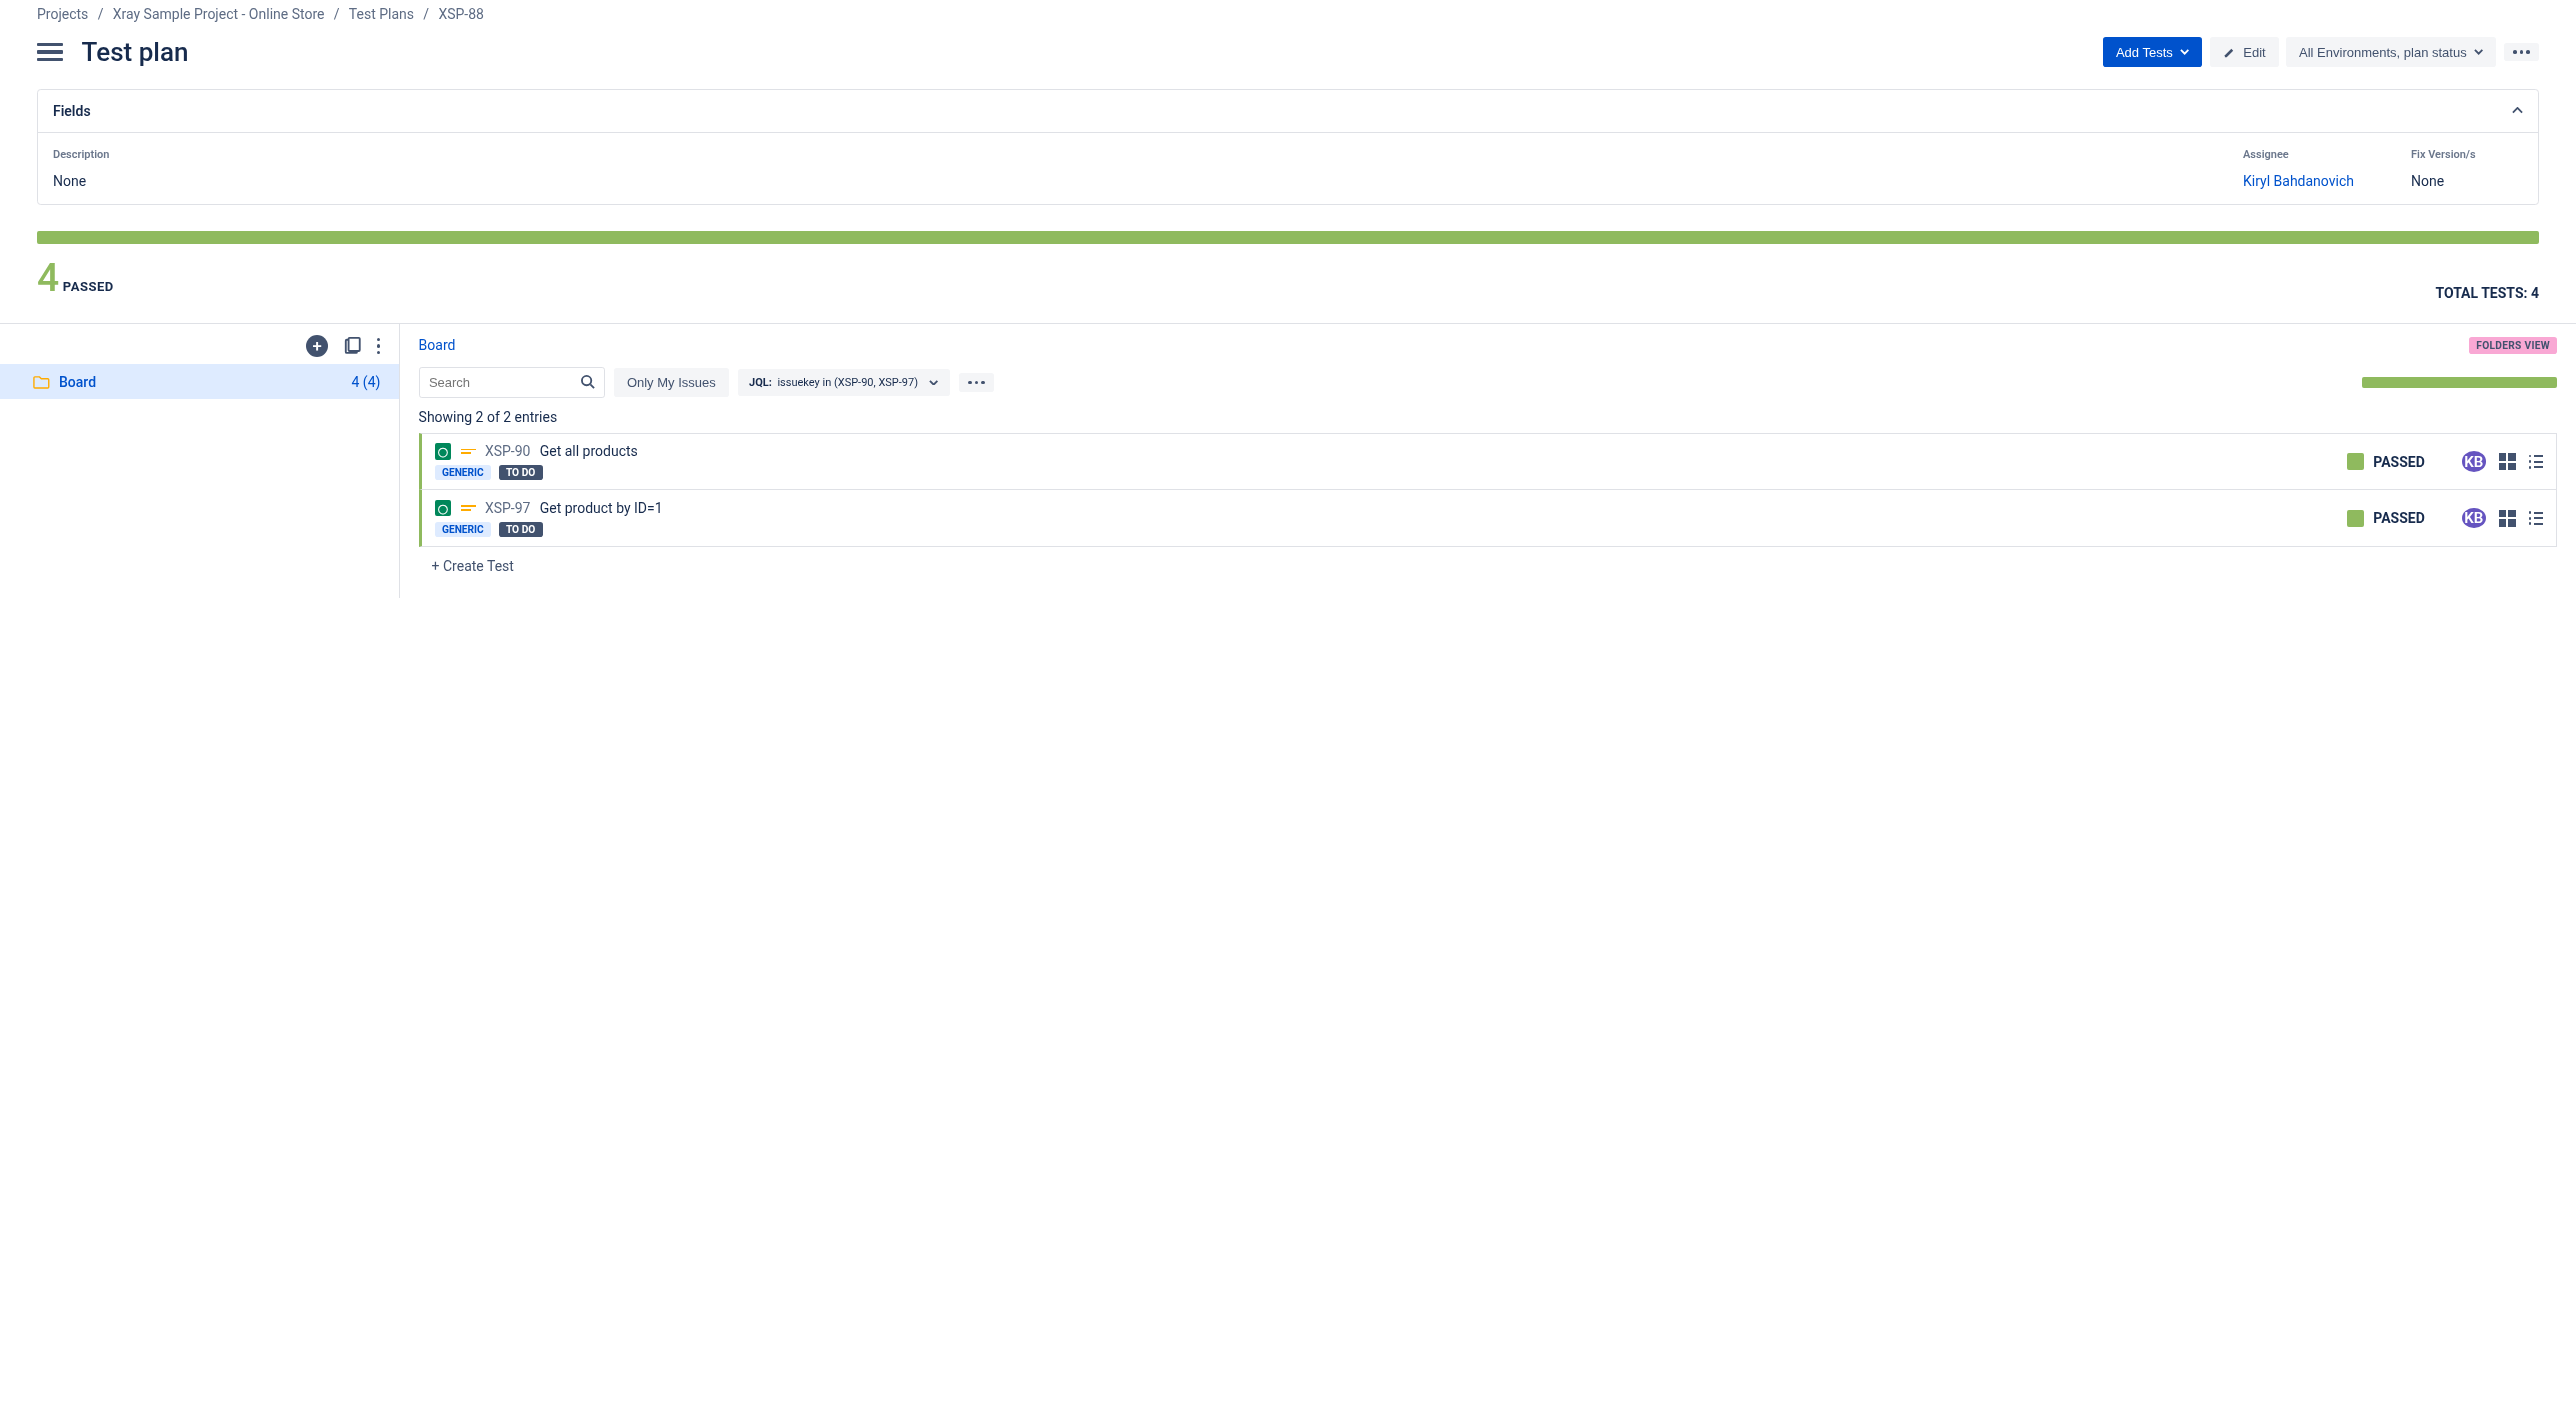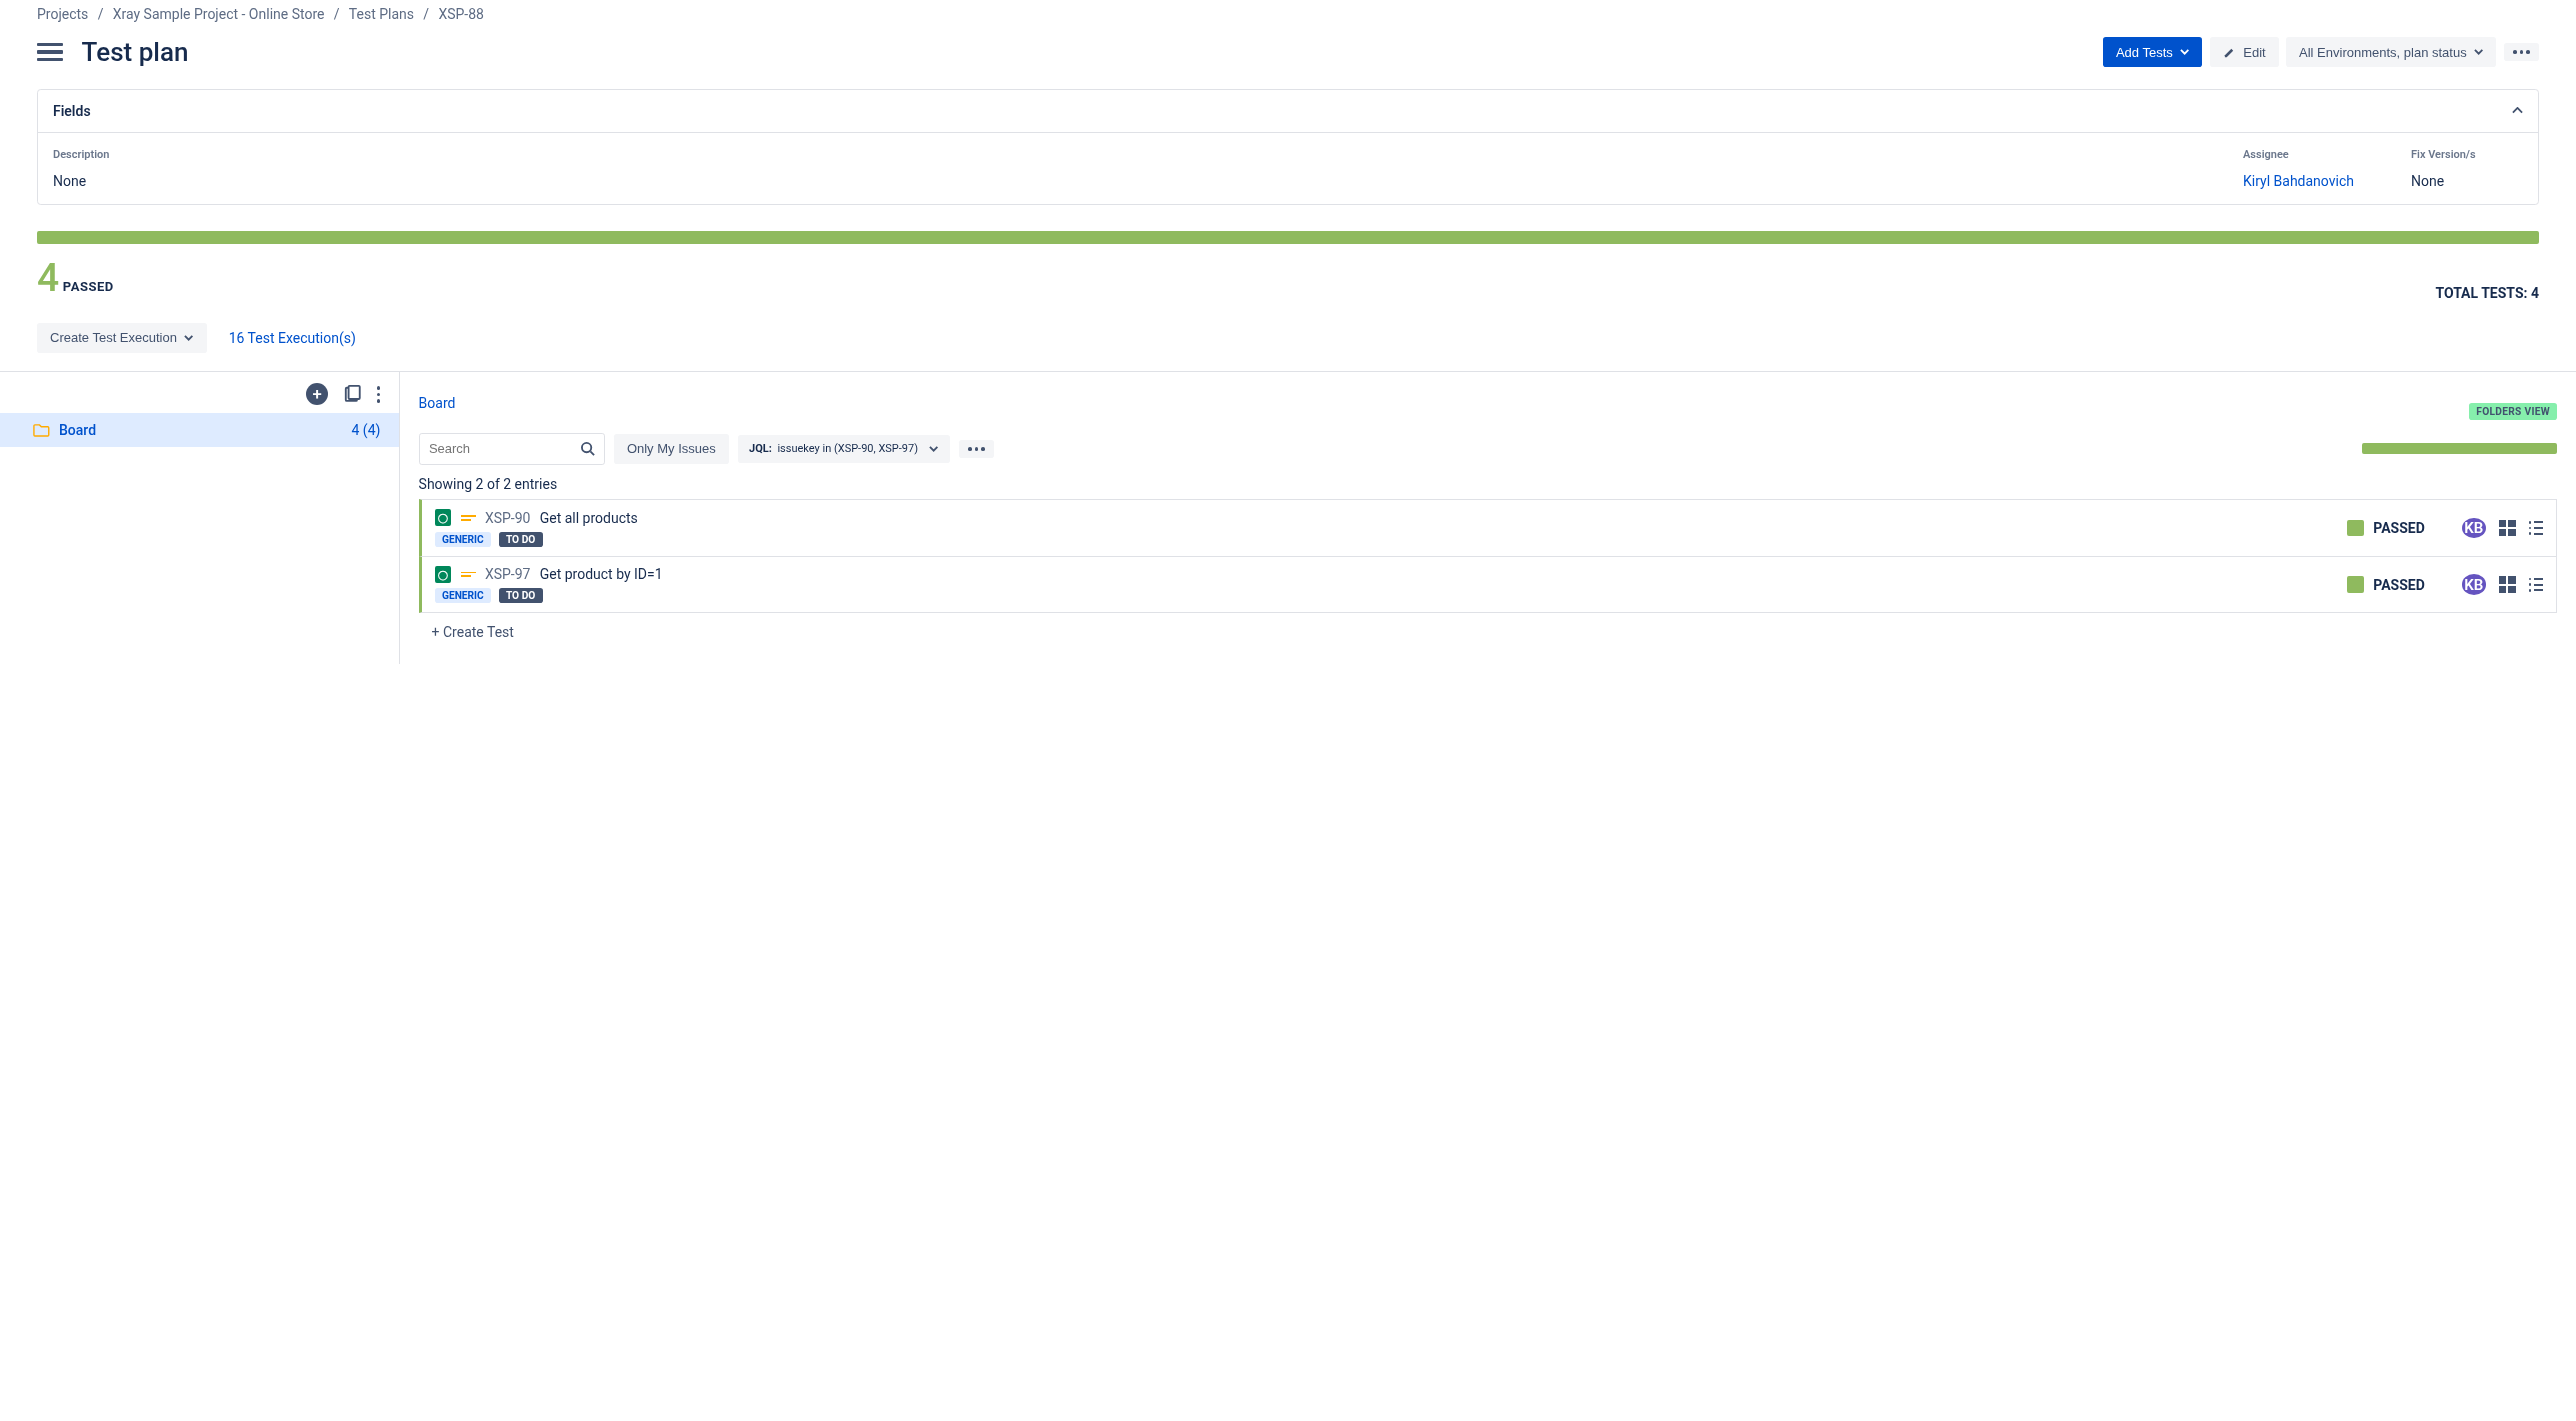--- a/index.html
+++ b/index.html
@@ -50,21 +50,21 @@
 .vdots { display: flex; flex-direction: column; gap: 2.8px; }
 .vdots span { width: 3.7px; height: 3.7px; background: #42526e; border-radius: 50%; }
 .folder-item { display: flex; align-items: center; justify-content: space-between; padding: 9.3px 18.6px 9.3px 33px; background: #deebff; cursor: pointer; }
 .folder-item-left { display: flex; align-items: center; gap: 9.3px; }
 .folder-name { color: #0052cc; font-weight: 500; font-size: 14px; }
 .folder-counts { color: #0052cc; font-size: 14px; }
 
 .board-right { flex: 1; padding: 13px 18.6px; }
 .board-header { display: flex; justify-content: space-between; align-items: center; margin-bottom: 13px; }
 .board-title { color: #0052cc; font-size: 14px; }
-.folders-view-badge { background: #86efac; color: #42526e; padding: 2.8px 7.4px; font-size: 10.2px; font-weight: 700; border-radius: 2.8px; letter-spacing: 0.3px; margin-top: 18px; }
+.folders-view-badge { background: #f9a8d4; color: #42526e; padding: 2.8px 7.4px; font-size: 10.2px; font-weight: 700; border-radius: 2.8px; letter-spacing: 0.3px; }
 .board-controls { display: flex; align-items: center; gap: 9.3px; margin-bottom: 11px; }
 .search-box { position: relative; }
 .search-box input { width: 186px; padding: 7.4px 30px 7.4px 9.3px; border: 0.9px solid #dfe1e6; border-radius: 2.8px; font-size: 13px; }
 .search-box .search-icon { position: absolute; right: 9.3px; top: 50%; transform: translateY(-50%); color: #42526e; }
 .jql-pill { background: #f4f5f7; padding: 7.4px 11px; border-radius: 2.8px; display: flex; align-items: center; gap: 5.6px; font-size: 11px; }
 .jql-pill .jql-label { font-weight: 700; }
 .mini-bar { width: 195px; height: 11px; background: #8fba5e; border-radius: 1.9px; margin-left: auto; }
 .entries-text { font-size: 14px; color: #172b4d; margin-bottom: 7.4px; }
 
 .test-row { display: flex; align-items: center; border: 0.9px solid #dfe1e6; border-left: 3.7px solid #8fba5e; padding: 9.3px 13px; margin-bottom: 0; }
@@ -173,29 +173,20 @@
 
   <div class="progress-bar"></div>
   <div class="stats-row">
     <div class="stats-left">
       <span class="stats-number">4</span>
       <span class="stats-label">PASSED</span>
     </div>
     <div class="stats-right">TOTAL TESTS: 4</div>
   </div>
 
-  <div class="exec-row">
-    <button class="btn btn-light">
-      <span>Create Test Execution</span>
-      <svg width="9.3" height="5.6" viewBox="0 0 10 6">
-          <path d="M1 1l4 4 4-4" stroke="#42526e" stroke-width="2" fill="none"></path>
-        </svg>
-    </button>
-    <a href="#" class="link-blue">16 Test Execution(s)</a>
-  </div>
 
   <div class="board-container">
     <div class="board-left">
       <div class="board-left-toolbar">
         <div class="circle-plus">+</div>
         <svg width="18.6" height="18.6" viewBox="0 0 20 20">
             <rect x="3" y="3" width="12" height="14" rx="1" fill="none" stroke="#42526e" stroke-width="2"></rect>
             <rect x="6" y="1" width="12" height="14" rx="1" fill="#fff" stroke="#42526e" stroke-width="2"></rect>
           </svg>
         <div class="vdots">

